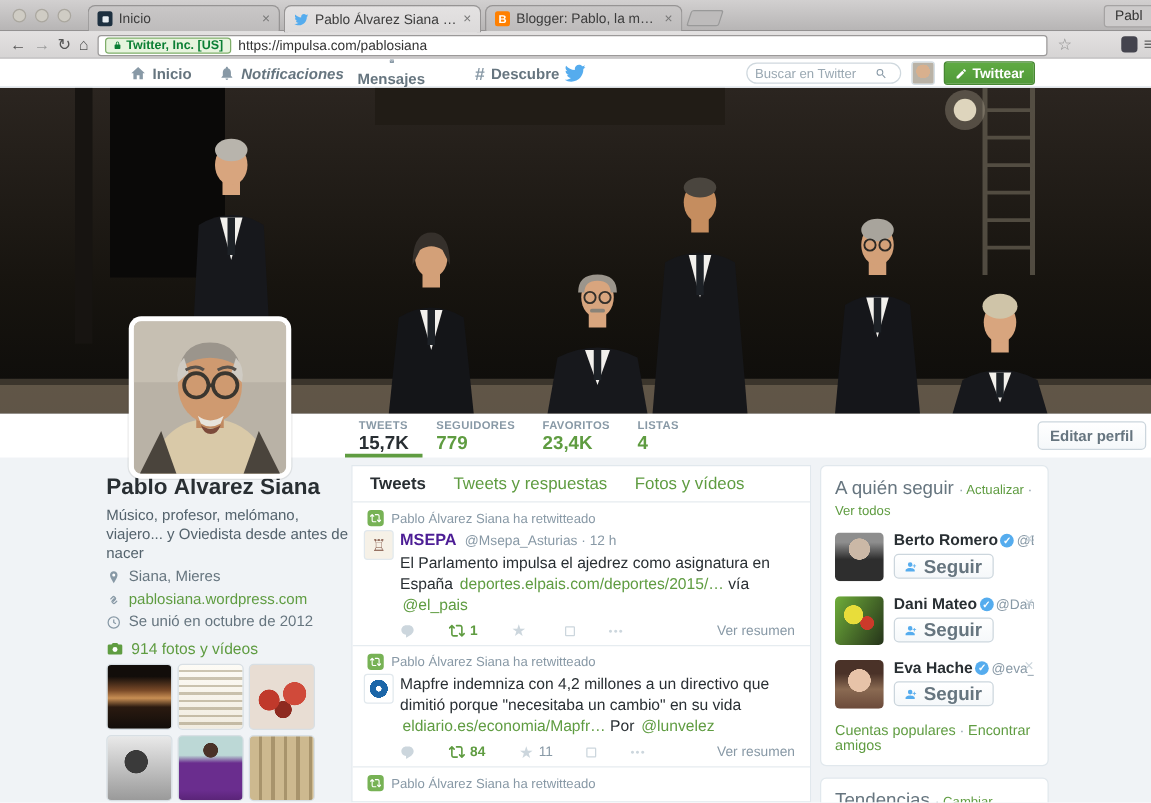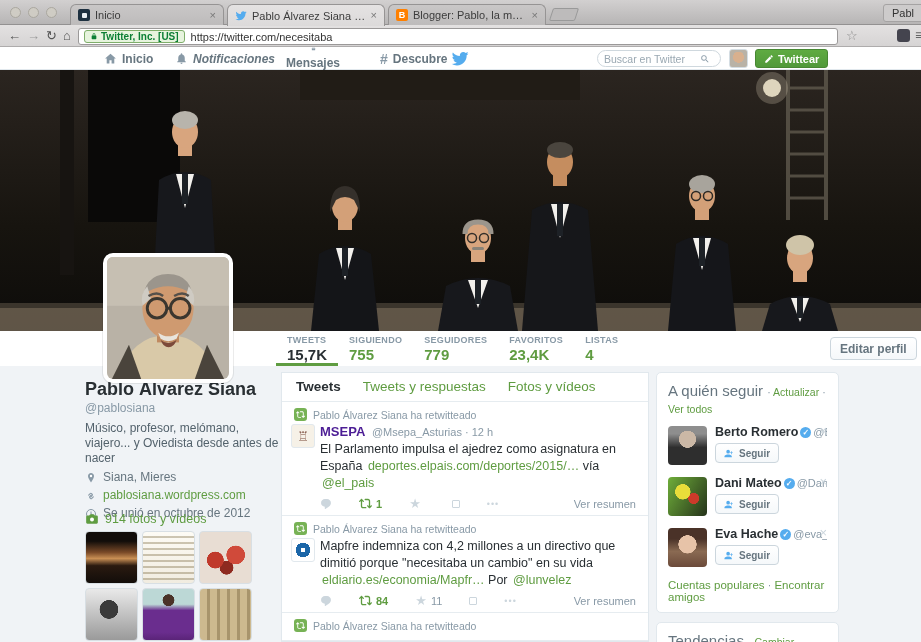--- a/index.html
+++ b/index.html
@@ -152,21 +152,21 @@
   .av-dani { background:radial-gradient(circle at 38% 38%, #e8dd3a 0 22%, transparent 23%),
              radial-gradient(circle at 66% 55%, #cc3a2a 0 16%, transparent 17%), linear-gradient(120deg,#6fae3a,#25331a); }
   .av-eva { background:radial-gradient(circle at 50% 42%, #e7c3a8 0 30%, transparent 31%), linear-gradient(#4a3228 0 28%, #8a6a52 60%, #6b4a3a); }
   .wtf-name { font-size:12.5px; font-weight:bold; color:#292f33; white-space:nowrap; overflow:hidden; }
   .wtf-handle { font-size:11px; font-weight:normal; color:#8899a6; margin-left:2px; }
   .vbadge { display:inline-flex; align-items:center; justify-content:center; width:11px; height:11px;
     border-radius:50%; background:#55acee; color:#fff; font-size:8px; vertical-align:1px; margin-left:2px; }
   .dismiss { position:absolute; right:0; top:0; color:#ccd6dd; font-size:13px; line-height:11px; }
   .follow-btn { display:inline-flex; align-items:center; gap:4px; margin-top:4px; height:20px; padding:0 8px;
     background:linear-gradient(#fff,#f5f8fa); border:1px solid #ccd6dd; border-radius:4px;
-    font-size:10px; font-weight:bold; color:#66757f; font-family:"Liberation Sans",sans-serif; }
+    font-size:15px; font-weight:bold; color:#66757f; font-family:"Liberation Sans",sans-serif; }
   .follow-btn svg { color:#55acee; }
   .wtf-foot { margin-top:10px; font-size:11.5px; }
 </style>
 </head>
 <body>
 
 <div class="stage">
 
   <div class="tabstrip">
     <div class="lights">
@@ -202,21 +202,21 @@
     <span class="navbtn dim" style="left:27px;">→</span>
     <span class="navbtn" style="left:46px;">↻</span>
     <span class="navbtn" style="left:63px;">⌂</span>
     <div class="urlbar">
       <span class="ev-badge">
         <svg width="8" height="9" viewBox="0 0 24 24" fill="#0b7f34">
             <path d="M12 2a4 4 0 0 0-4 4v3H7a2 2 0 0 0-2 2v7a2 2 0 0 0 2 2h10a2 2 0 0 0 2-2v-7a2 2 0 0 0-2-2h-1V6a4 4 0 0 0-4-4zm-2 7V6a2 2 0 1 1 4 0v3h-4z"></path>
           </svg>
         <span>Twitter, Inc. [US]</span>
       </span>
-      <span class="url-text">https://twitter.com/necesitaba</span>
+      <span class="url-text">https://impulsa.com/pablosiana</span>
     </div>
     <span class="tb-star">☆</span>
     <span class="tb-ext"></span>
     <span class="tb-menu">≡</span>
   </div>
 
   <div class="tnav">
     <div class="tn-item" style="left:104px;">
       <svg width="13" height="13" viewBox="0 0 24 24" fill="currentColor">
           <path d="M12 3l10 9h-3v9h-5v-6h-4v6H5v-9H2l10-9z"></path>
@@ -346,24 +346,20 @@
     </svg>
   </div>
 
   <div class="statsbar">
     <div class="stats">
       <div class="stat active">
         <div class="lb">TWEETS</div>
         <div class="vl">15,7K</div>
       </div>
       <div class="stat">
-        <div class="lb">SIGUIENDO</div>
-        <div class="vl">755</div>
-      </div>
-      <div class="stat">
         <div class="lb">SEGUIDORES</div>
         <div class="vl">779</div>
       </div>
       <div class="stat">
         <div class="lb">FAVORITOS</div>
         <div class="vl">23,4K</div>
       </div>
       <div class="stat">
         <div class="lb">LISTAS</div>
         <div class="vl">4</div>
@@ -389,21 +385,20 @@
       <line x1="49" y1="42" x2="52" y2="42" stroke="#3a362f" stroke-width="2.4"></line>
       <path d="M34,32 q7,-4 12,0" stroke="#55504a" stroke-width="2" fill="none"></path>
       <path d="M55,32 q7,-4 12,0" stroke="#55504a" stroke-width="2" fill="none"></path>
       <path d="M42,62 q8,6 17,0 l-2,5 q-7,4 -13,0 Z" fill="#e8e4dc"></path>
       <path d="M44,68 q6,5 13,0 q-2,6 -6.5,6 q-4.5,0 -6.5,-6Z" fill="#7c4a3a"></path>
     </svg>
   </div>
 
   <div class="pcol">
     <div class="p-name">Pablo Álvarez Siana</div>
-    <div class="p-handle">@pablosiana</div>
     <div class="p-bio">Músico, profesor, melómano, viajero... y Oviedista desde antes de nacer</div>
     <div class="p-meta">
       <svg width="12" height="12" viewBox="0 0 24 24" fill="currentColor">
           <path d="M12 2C8.7 2 6 4.7 6 8c0 4.5 6 13 6 13s6-8.5 6-13c0-3.3-2.7-6-6-6z"></path>
           <circle cx="12" cy="8" r="2.4" fill="#fff"></circle>
         </svg>
       <span>Siana, Mieres</span>
     </div>
     <div class="p-meta">
       <svg width="12" height="12" viewBox="0 0 24 24" fill="currentColor">

